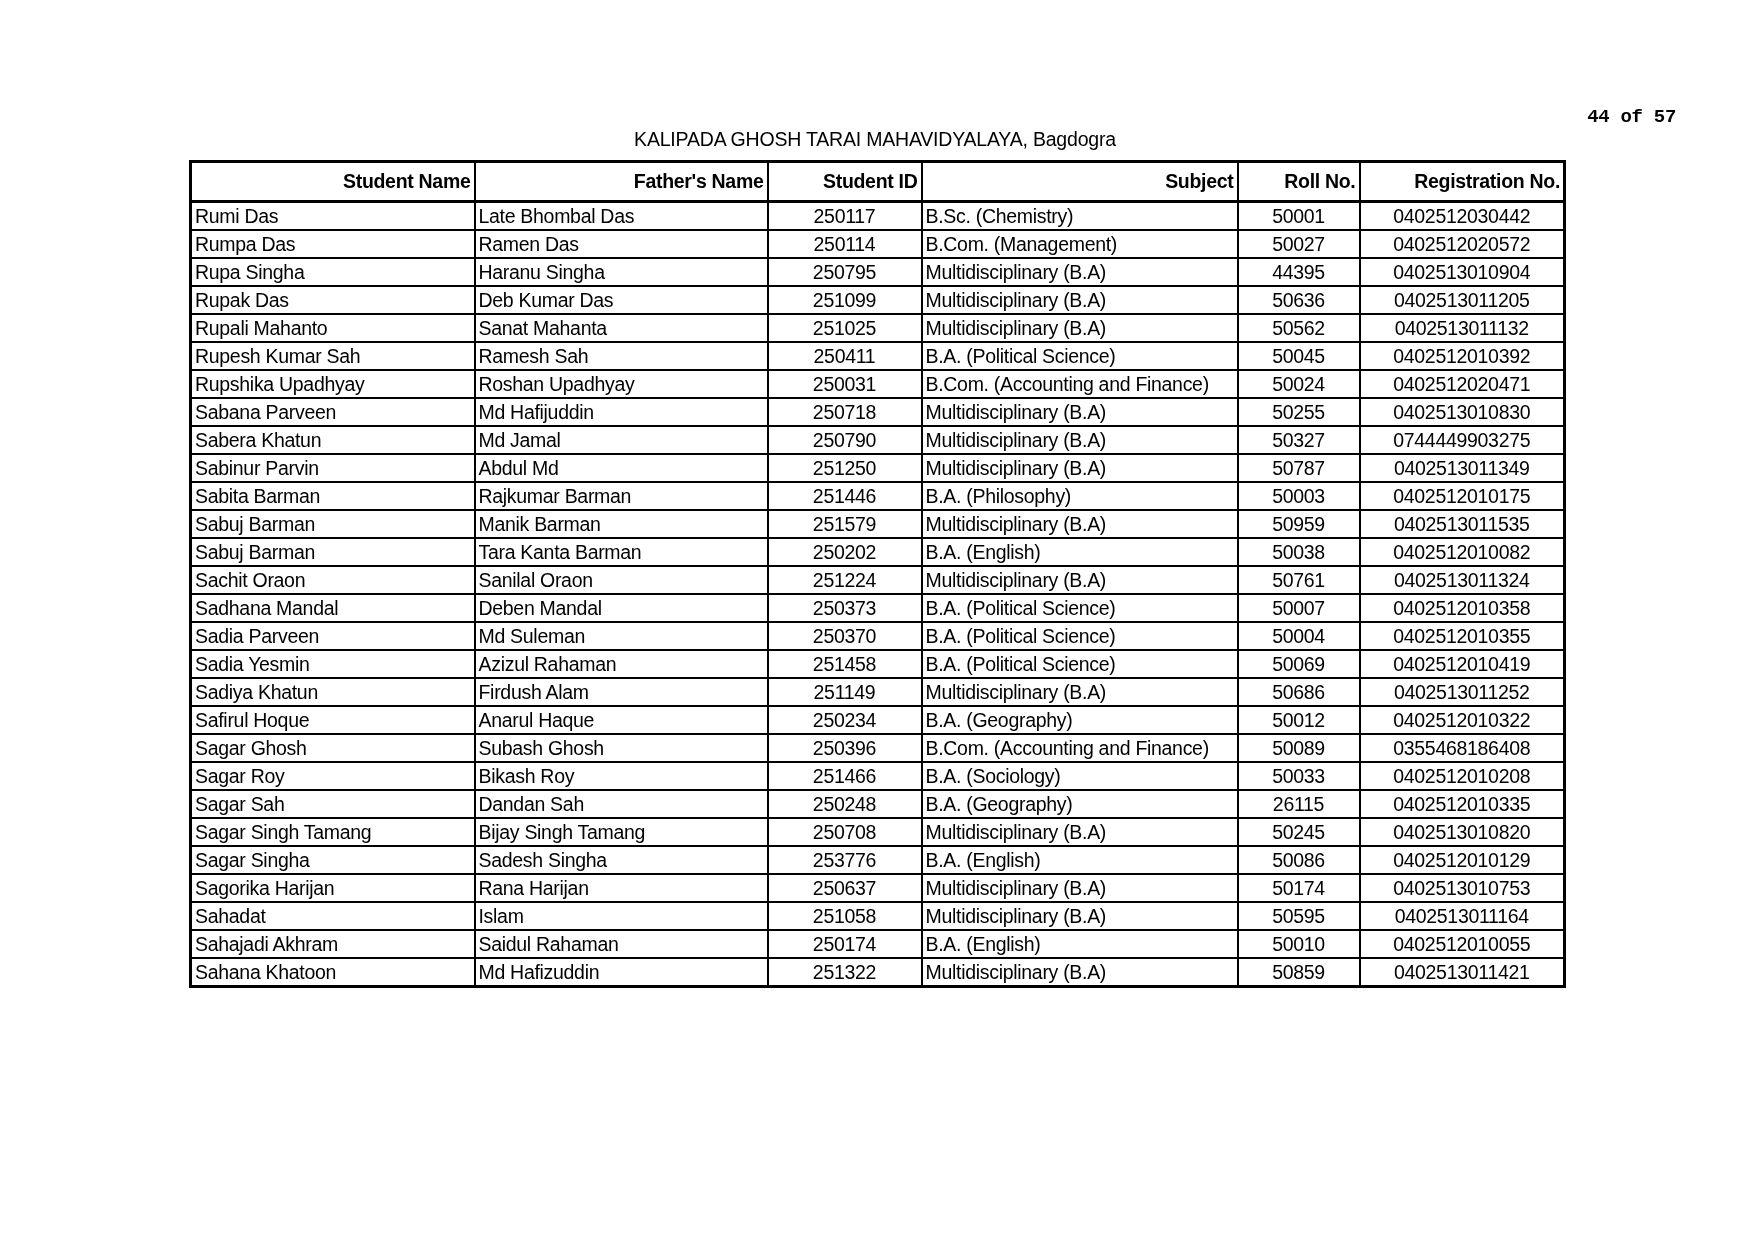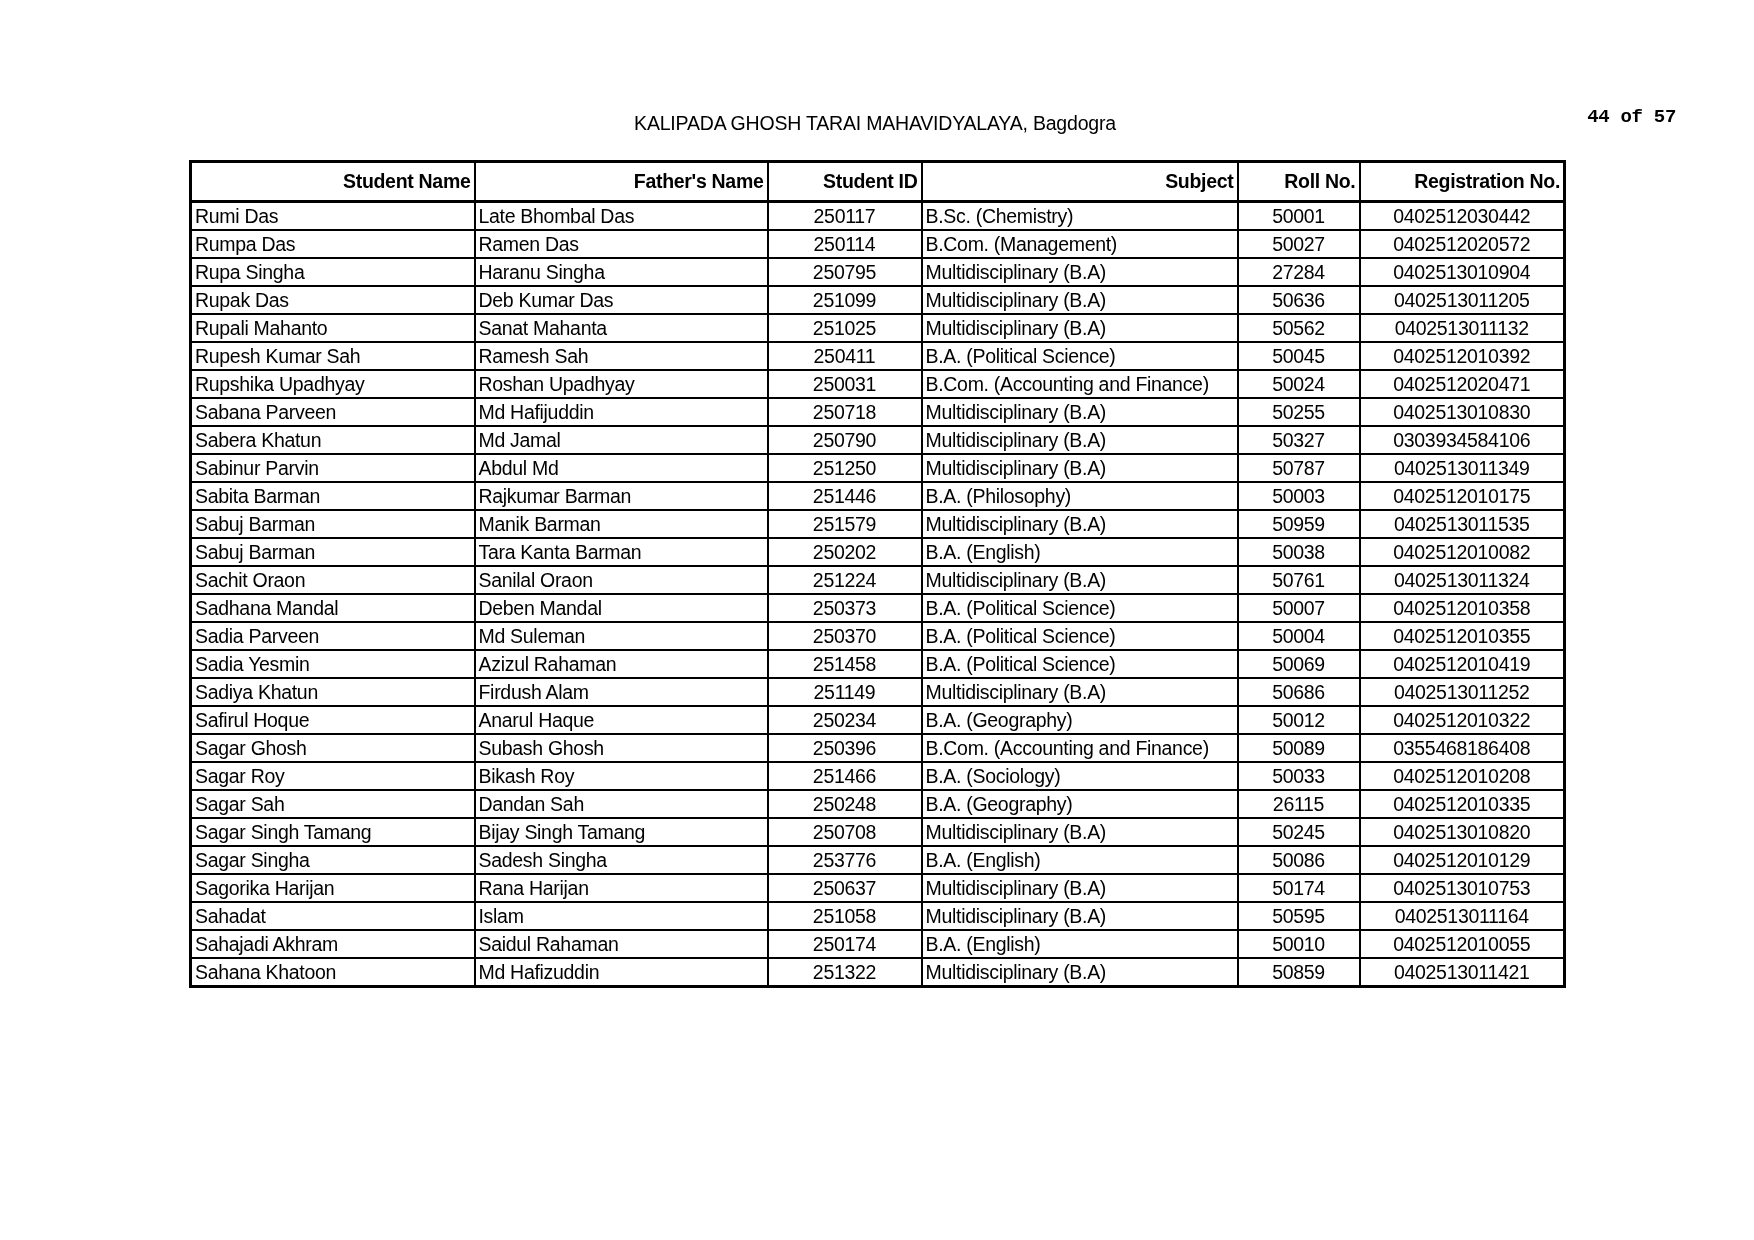--- a/index.html
+++ b/index.html
@@ -1,20 +1,20 @@
 <!DOCTYPE html>
 <html><head>
 <meta charset="utf-8">
 <style>
   html, body { margin: 0; padding: 0; background: #ffffff; }
   body { width: 1754px; height: 1240px; position: relative; overflow: hidden;
          font-family: "Liberation Sans", "DejaVu Sans", sans-serif; color: #000; }
   .page-number { position: absolute; left: 1576px; top: 106px; width: 100px; text-align: right;
                  font-size: 19px; font-weight: bold; letter-spacing: -0.3px; font-family: Liberation Mono, monospace; }
-  .doc-title { position: absolute; left: 186px; width: 1378px; top: 112px; text-align: center;
+  .doc-title { position: absolute; left: 186px; width: 1378px; top: 128px; text-align: center;
                font-size: 19.5px; letter-spacing: -0.2px; }
   table.roster { position: absolute; left: 189px; top: 160px; border-collapse: collapse;
                  table-layout: fixed; width: 1374px; }
   table.roster th, table.roster td { border: 2px solid #000; padding: 0 3px; white-space: nowrap;
                  overflow: hidden; font-size: 19.5px; letter-spacing: -0.3px; }
   table.roster th { height: 37px; font-weight: bold; text-align: right; border-bottom-width: 3px; }
   table.roster td { height: 26px; line-height: 26px; }
   table.roster { border: 3px solid #000; }
   td.c { text-align: center; }
   td.l { text-align: left; }
@@ -61,21 +61,21 @@
         <td class="c">250114</td>
         <td class="l">B.Com. (Management)</td>
         <td class="c">50027</td>
         <td class="c">0402512020572</td>
       </tr>
       <tr>
         <td class="l">Rupa Singha</td>
         <td class="l">Haranu Singha</td>
         <td class="c">250795</td>
         <td class="l">Multidisciplinary (B.A)</td>
-        <td class="c">27284</td>
+        <td class="c">44395</td>
         <td class="c">0402513010904</td>
       </tr>
       <tr>
         <td class="l">Rupak Das</td>
         <td class="l">Deb Kumar Das</td>
         <td class="c">251099</td>
         <td class="l">Multidisciplinary (B.A)</td>
         <td class="c">50636</td>
         <td class="c">0402513011205</td>
       </tr>
@@ -110,21 +110,21 @@
         <td class="l">Multidisciplinary (B.A)</td>
         <td class="c">50255</td>
         <td class="c">0402513010830</td>
       </tr>
       <tr>
         <td class="l">Sabera Khatun</td>
         <td class="l">Md Jamal</td>
         <td class="c">250790</td>
         <td class="l">Multidisciplinary (B.A)</td>
         <td class="c">50327</td>
-        <td class="c">0303934584106</td>
+        <td class="c">0744449903275</td>
       </tr>
       <tr>
         <td class="l">Sabinur Parvin</td>
         <td class="l">Abdul Md</td>
         <td class="c">251250</td>
         <td class="l">Multidisciplinary (B.A)</td>
         <td class="c">50787</td>
         <td class="c">0402513011349</td>
       </tr>
       <tr>

